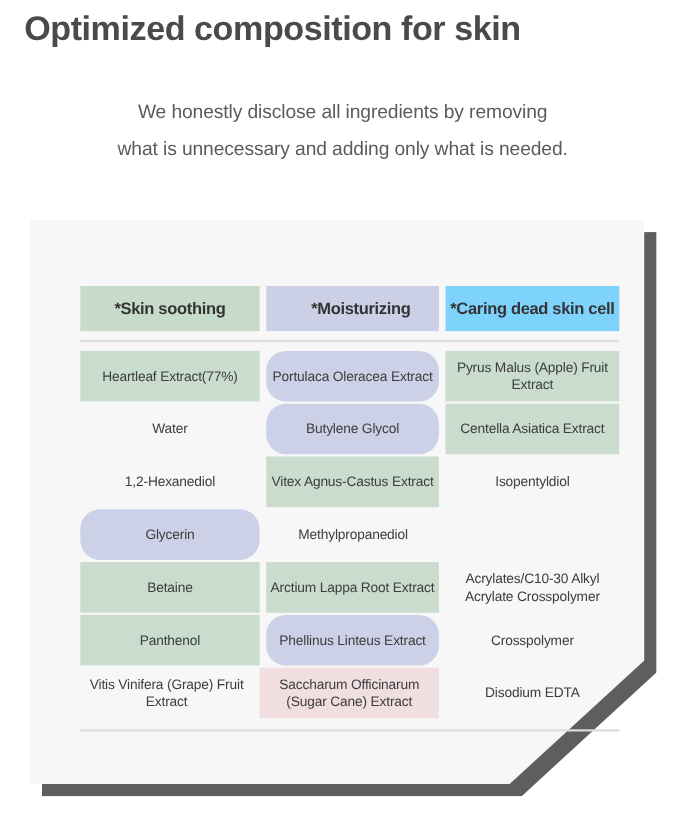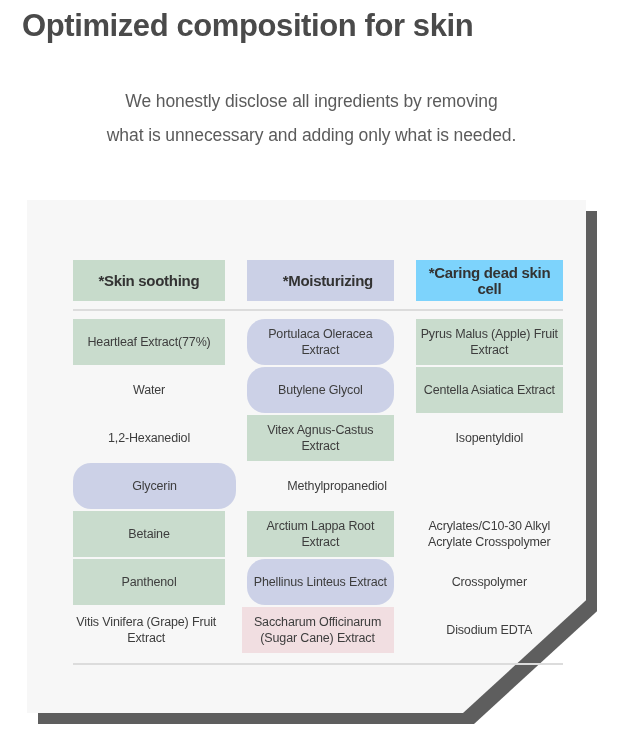--- a/index.html
+++ b/index.html
@@ -91,21 +91,21 @@
   
   .table {
     position: absolute;
     left: 46px;
     top: 60px;
     width: 490px;
   }
 
   .row {
     display: flex;
-    gap: 22px;
+    gap: 6px;
     margin-bottom: 2px;
   }
   .row.head {
     margin-bottom: 0;
   }
 
   .cell {
     box-sizing: border-box;
     display: flex;
     align-items: center;

